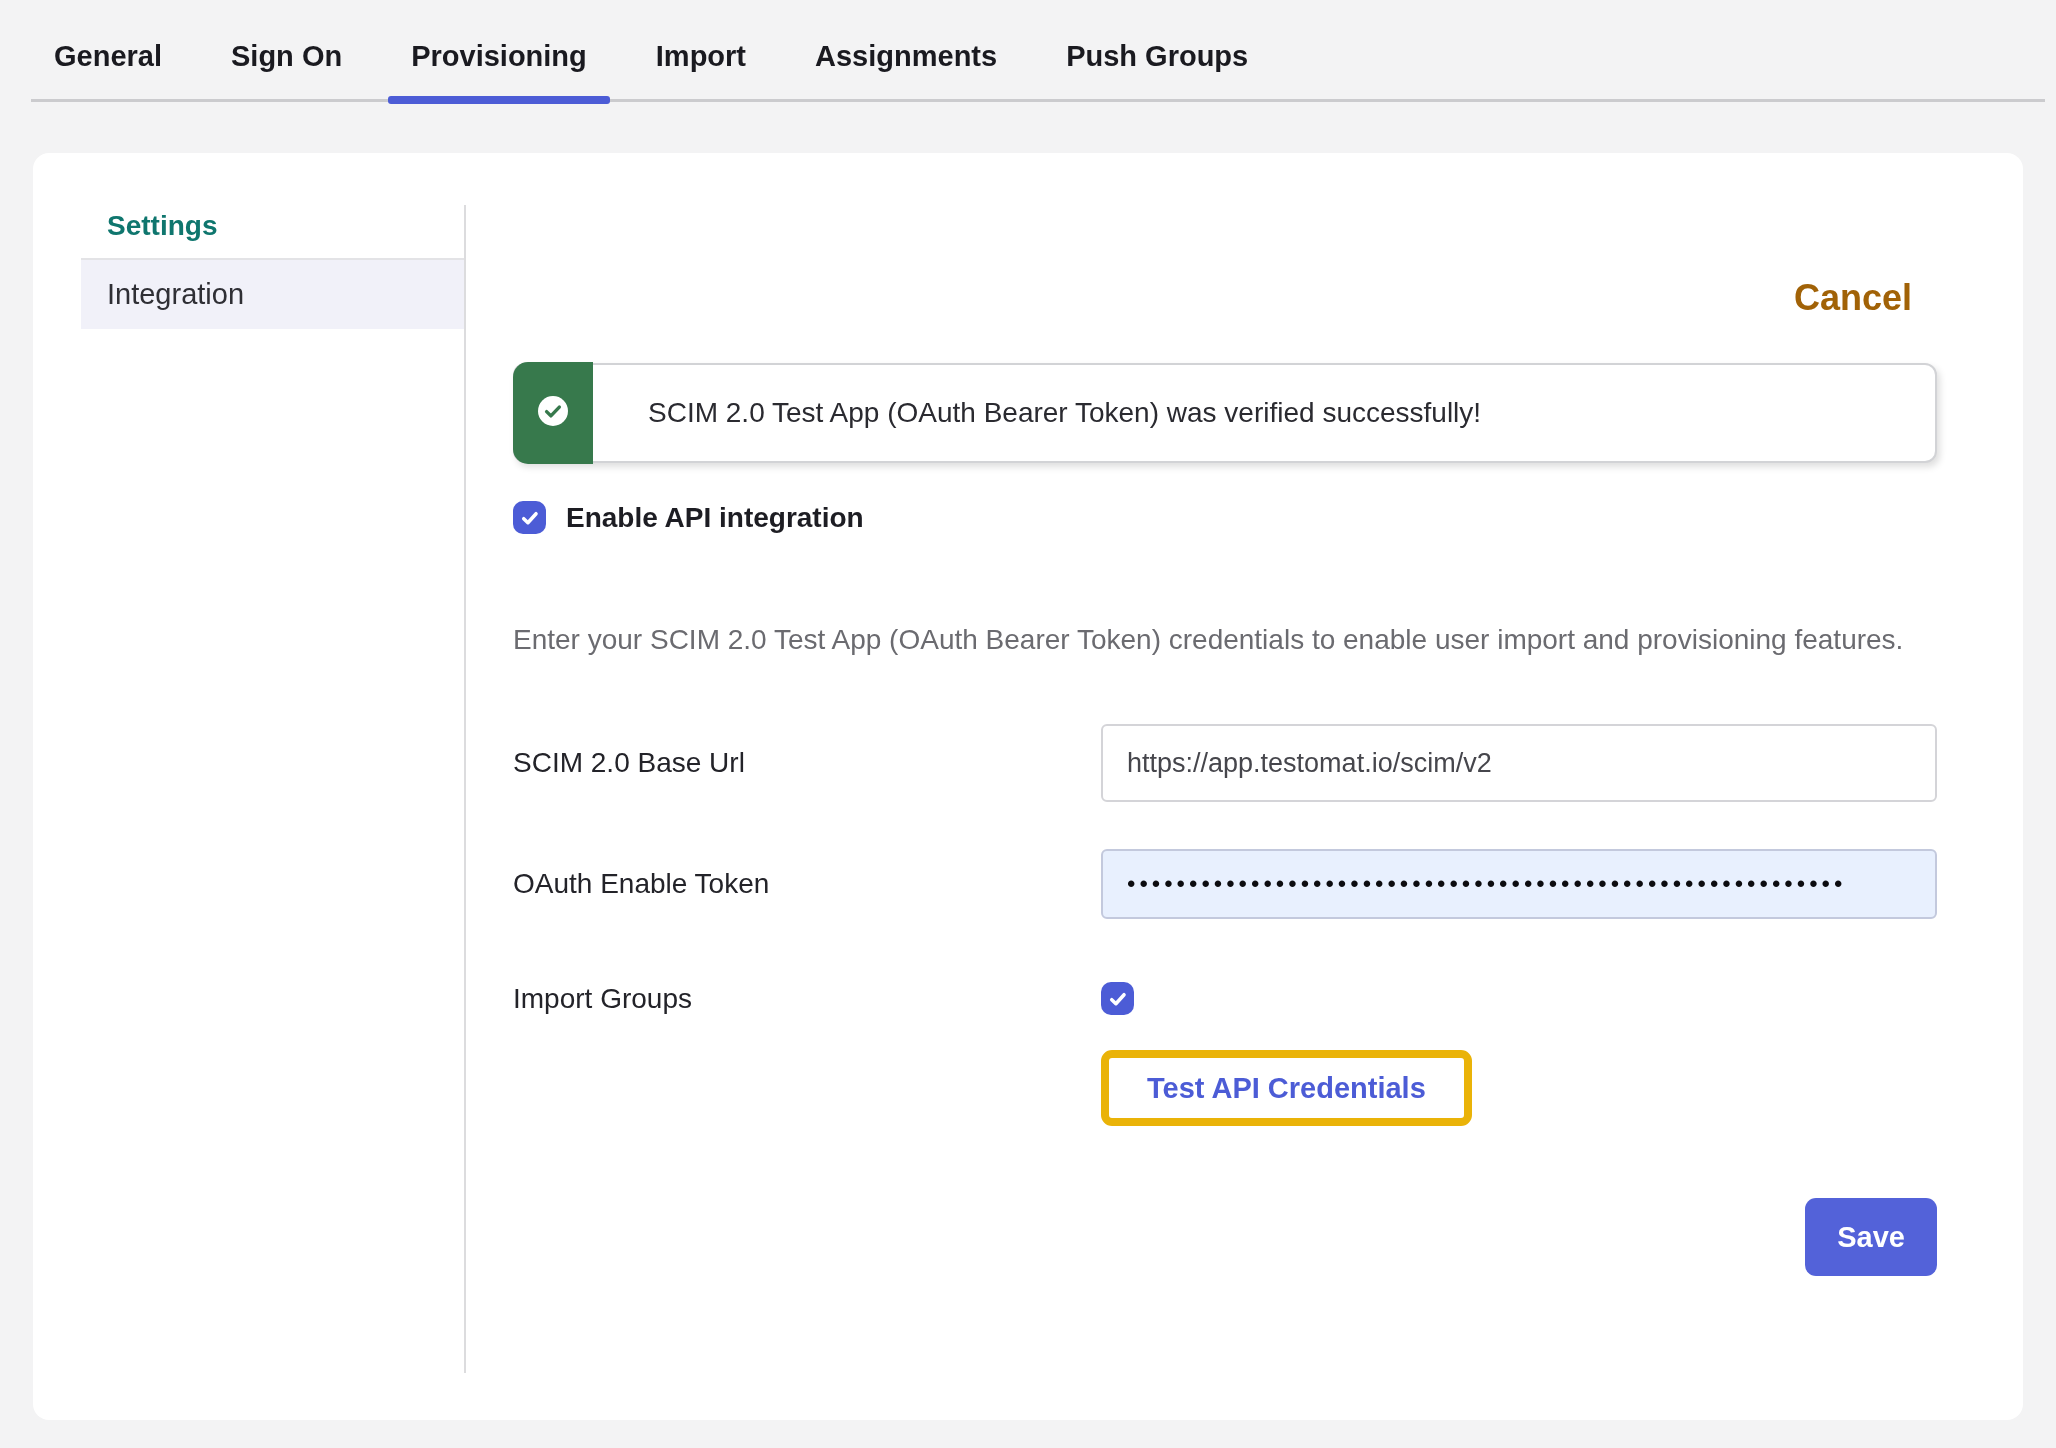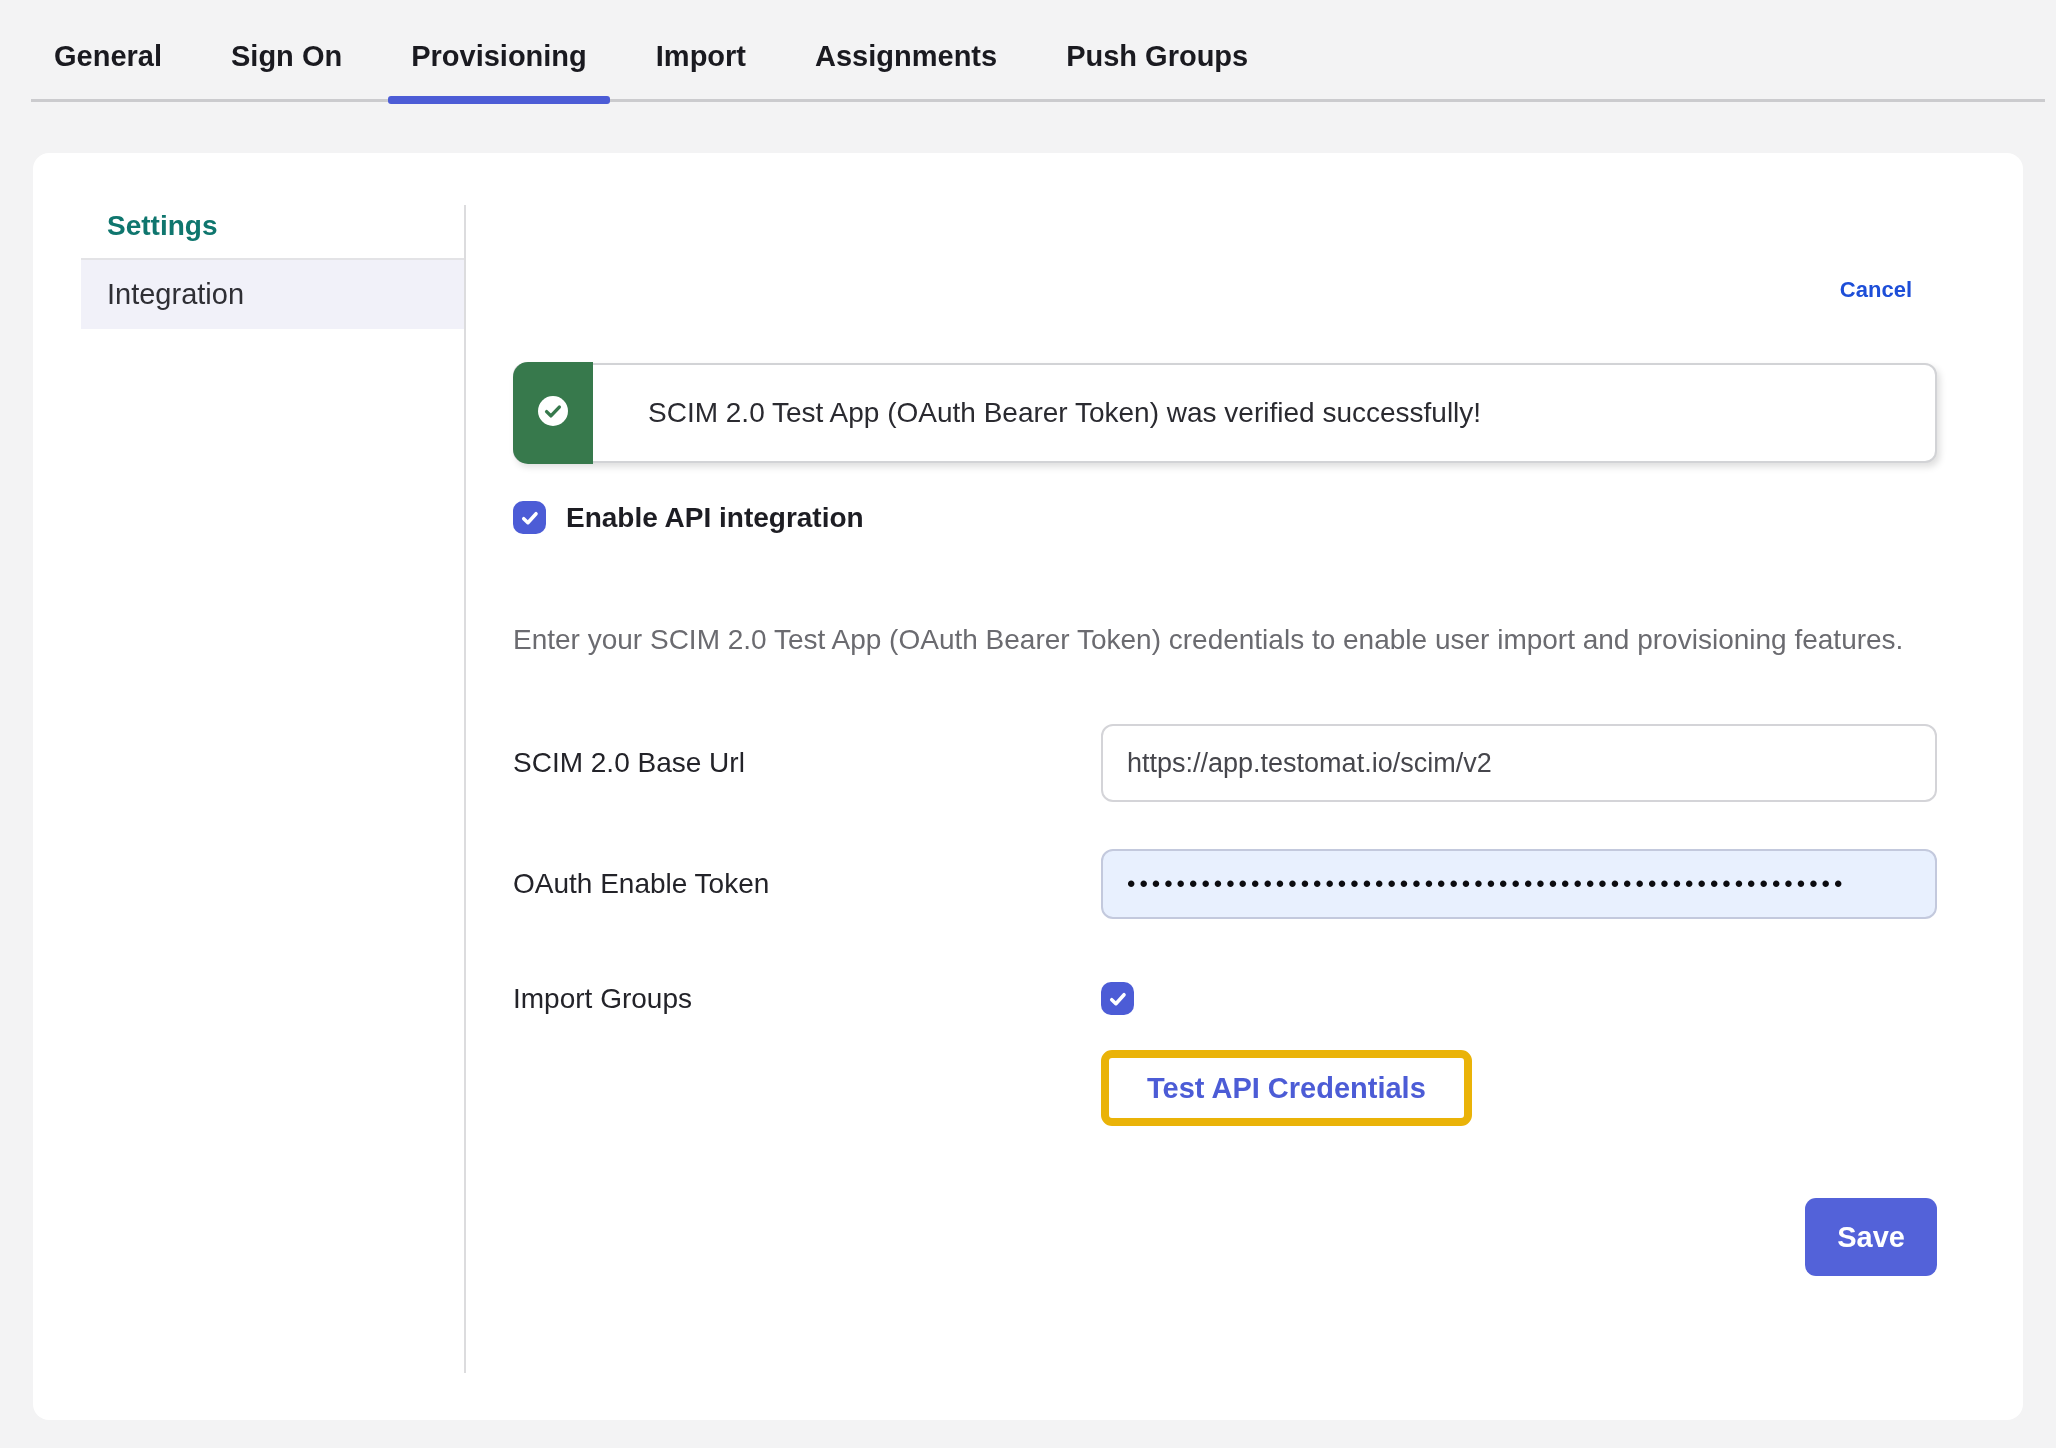--- a/index.html
+++ b/index.html
@@ -76,23 +76,23 @@
     cursor: pointer;
   }
   .sidebar-item.active { background: #f1f1f9; }
 
   
   .main { flex: 1; padding: 0 86px 0 49px; }
 
   .cancel-row { margin-top: 124px; height: 28px; text-align: right; }
   .cancel-link {
     margin-right: 25px;
-    font-size: 22px;
-    font-weight: 700;
-    color: #1d4ed8;
+    font-size: 36px;
+    font-weight: 700;
+    color: #a16207;
     text-decoration: none;
     cursor: pointer;
   }
 
   .alert {
     margin-top: 58px;
     height: 100px;
     position: relative;
     background: #ffffff;
     border: 2px solid #d2d3d6;
@@ -153,21 +153,21 @@
     color: #232329;
   }
   .row-baseurl { margin-top: 61px; }
   .row-token   { margin-top: 47px; }
   .row-groups  { margin-top: 63px; }
 
   .text-input {
     flex: 1;
     height: 78px;
     border: 2px solid #d4d4d8;
-    border-radius: 12px;
+    border-radius: 6px;
     padding: 0 24px;
     font-family: "Liberation Sans", sans-serif;
     font-size: 27px;
     color: #46464c;
     background: #ffffff;
     outline: none;
   }
   .token-input {
     height: 70px;
     background: #e8f0fe;

